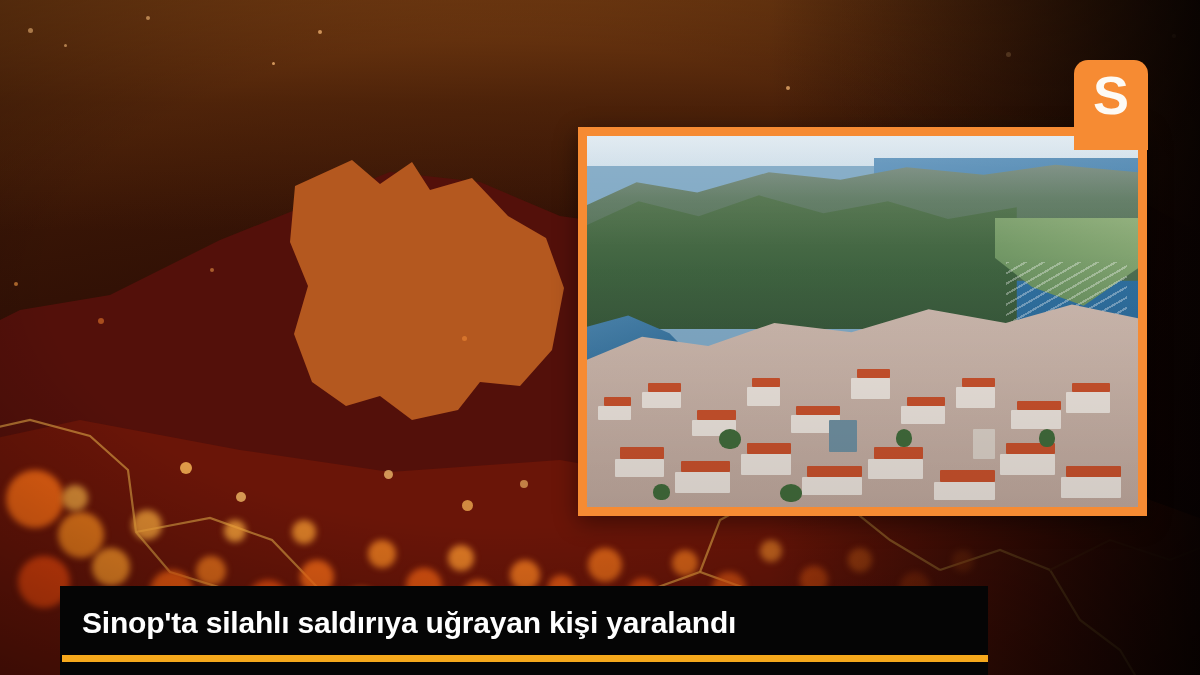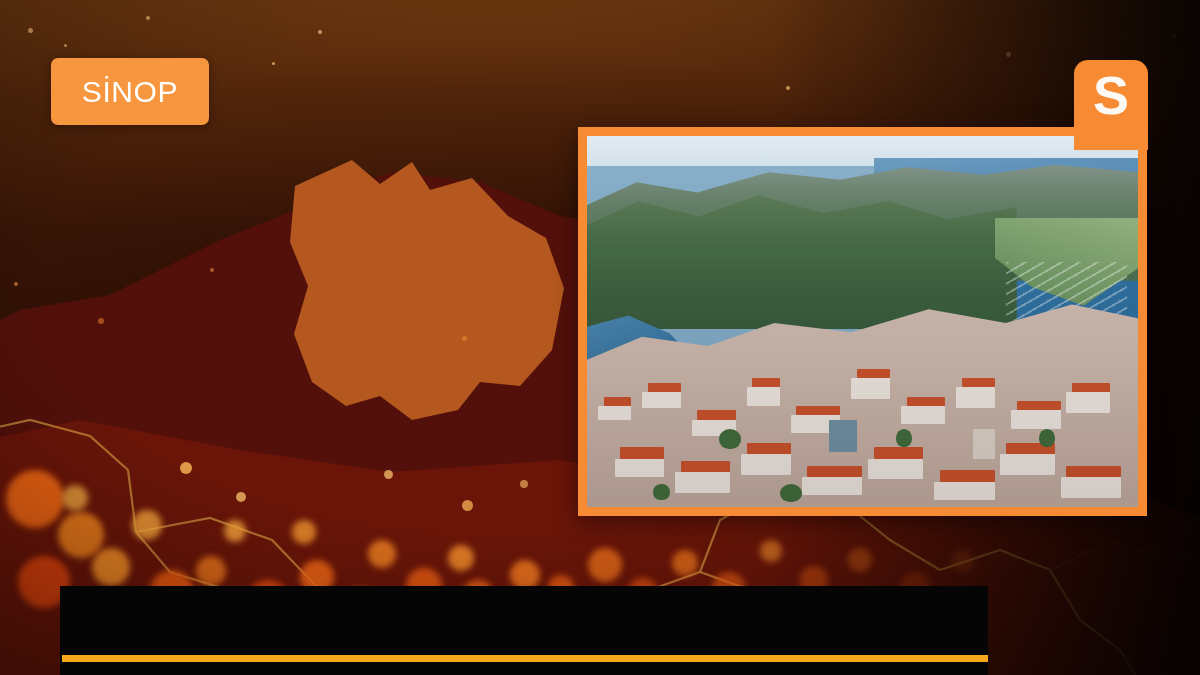--- a/index.html
+++ b/index.html
@@ -330,23 +330,20 @@
     <div class="spark" style="left:462px; top:336px; width:5px; height:5px; background:rgba(255,150,60,0.45);"></div>
     <div class="spark" style="left:786px; top:86px;  width:4px; height:4px;"></div>
     <div class="spark" style="left:1006px;top:52px;  width:5px; height:5px;"></div>
     <div class="spark" style="left:1172px;top:34px;  width:4px; height:4px;"></div>
   </div>
 
   <div class="diag-shade"></div>
   <div class="right-dark"></div>
   <div class="vignette"></div>
 
-  <div class="city-badge">
-    <span>SİNOP</span>
-  </div>
 
   <div class="brand-logo-stem"></div>
   <div class="brand-logo">
     <span class="glyph">S</span>
   </div>
 
   <div class="photo-card">
     <div class="photo-inner">
       <div class="ph-sky"></div>
       <div class="ph-sea-far"></div>
@@ -400,15 +397,18 @@
           <div class="tree" style="left:56%; top:66%; width:3%;  height:8%;"></div>
           <div class="tree" style="left:82%; top:66%; width:3%;  height:8%;"></div>
           <div class="tree" style="left:12%; top:90%; width:3%;  height:7%;"></div>
         </div>
       </div>
       <div class="ph-grade"></div>
     </div>
   </div>
 
   <div class="bottom-black"></div>
+  <div class="headline-bar">
+    <div class="title">Sinop'ta silahlı saldırıya uğrayan kişi yaralandı</div>
+  </div>
   <div class="accent-rule"></div>
 
 </div>
 
 </body></html>

